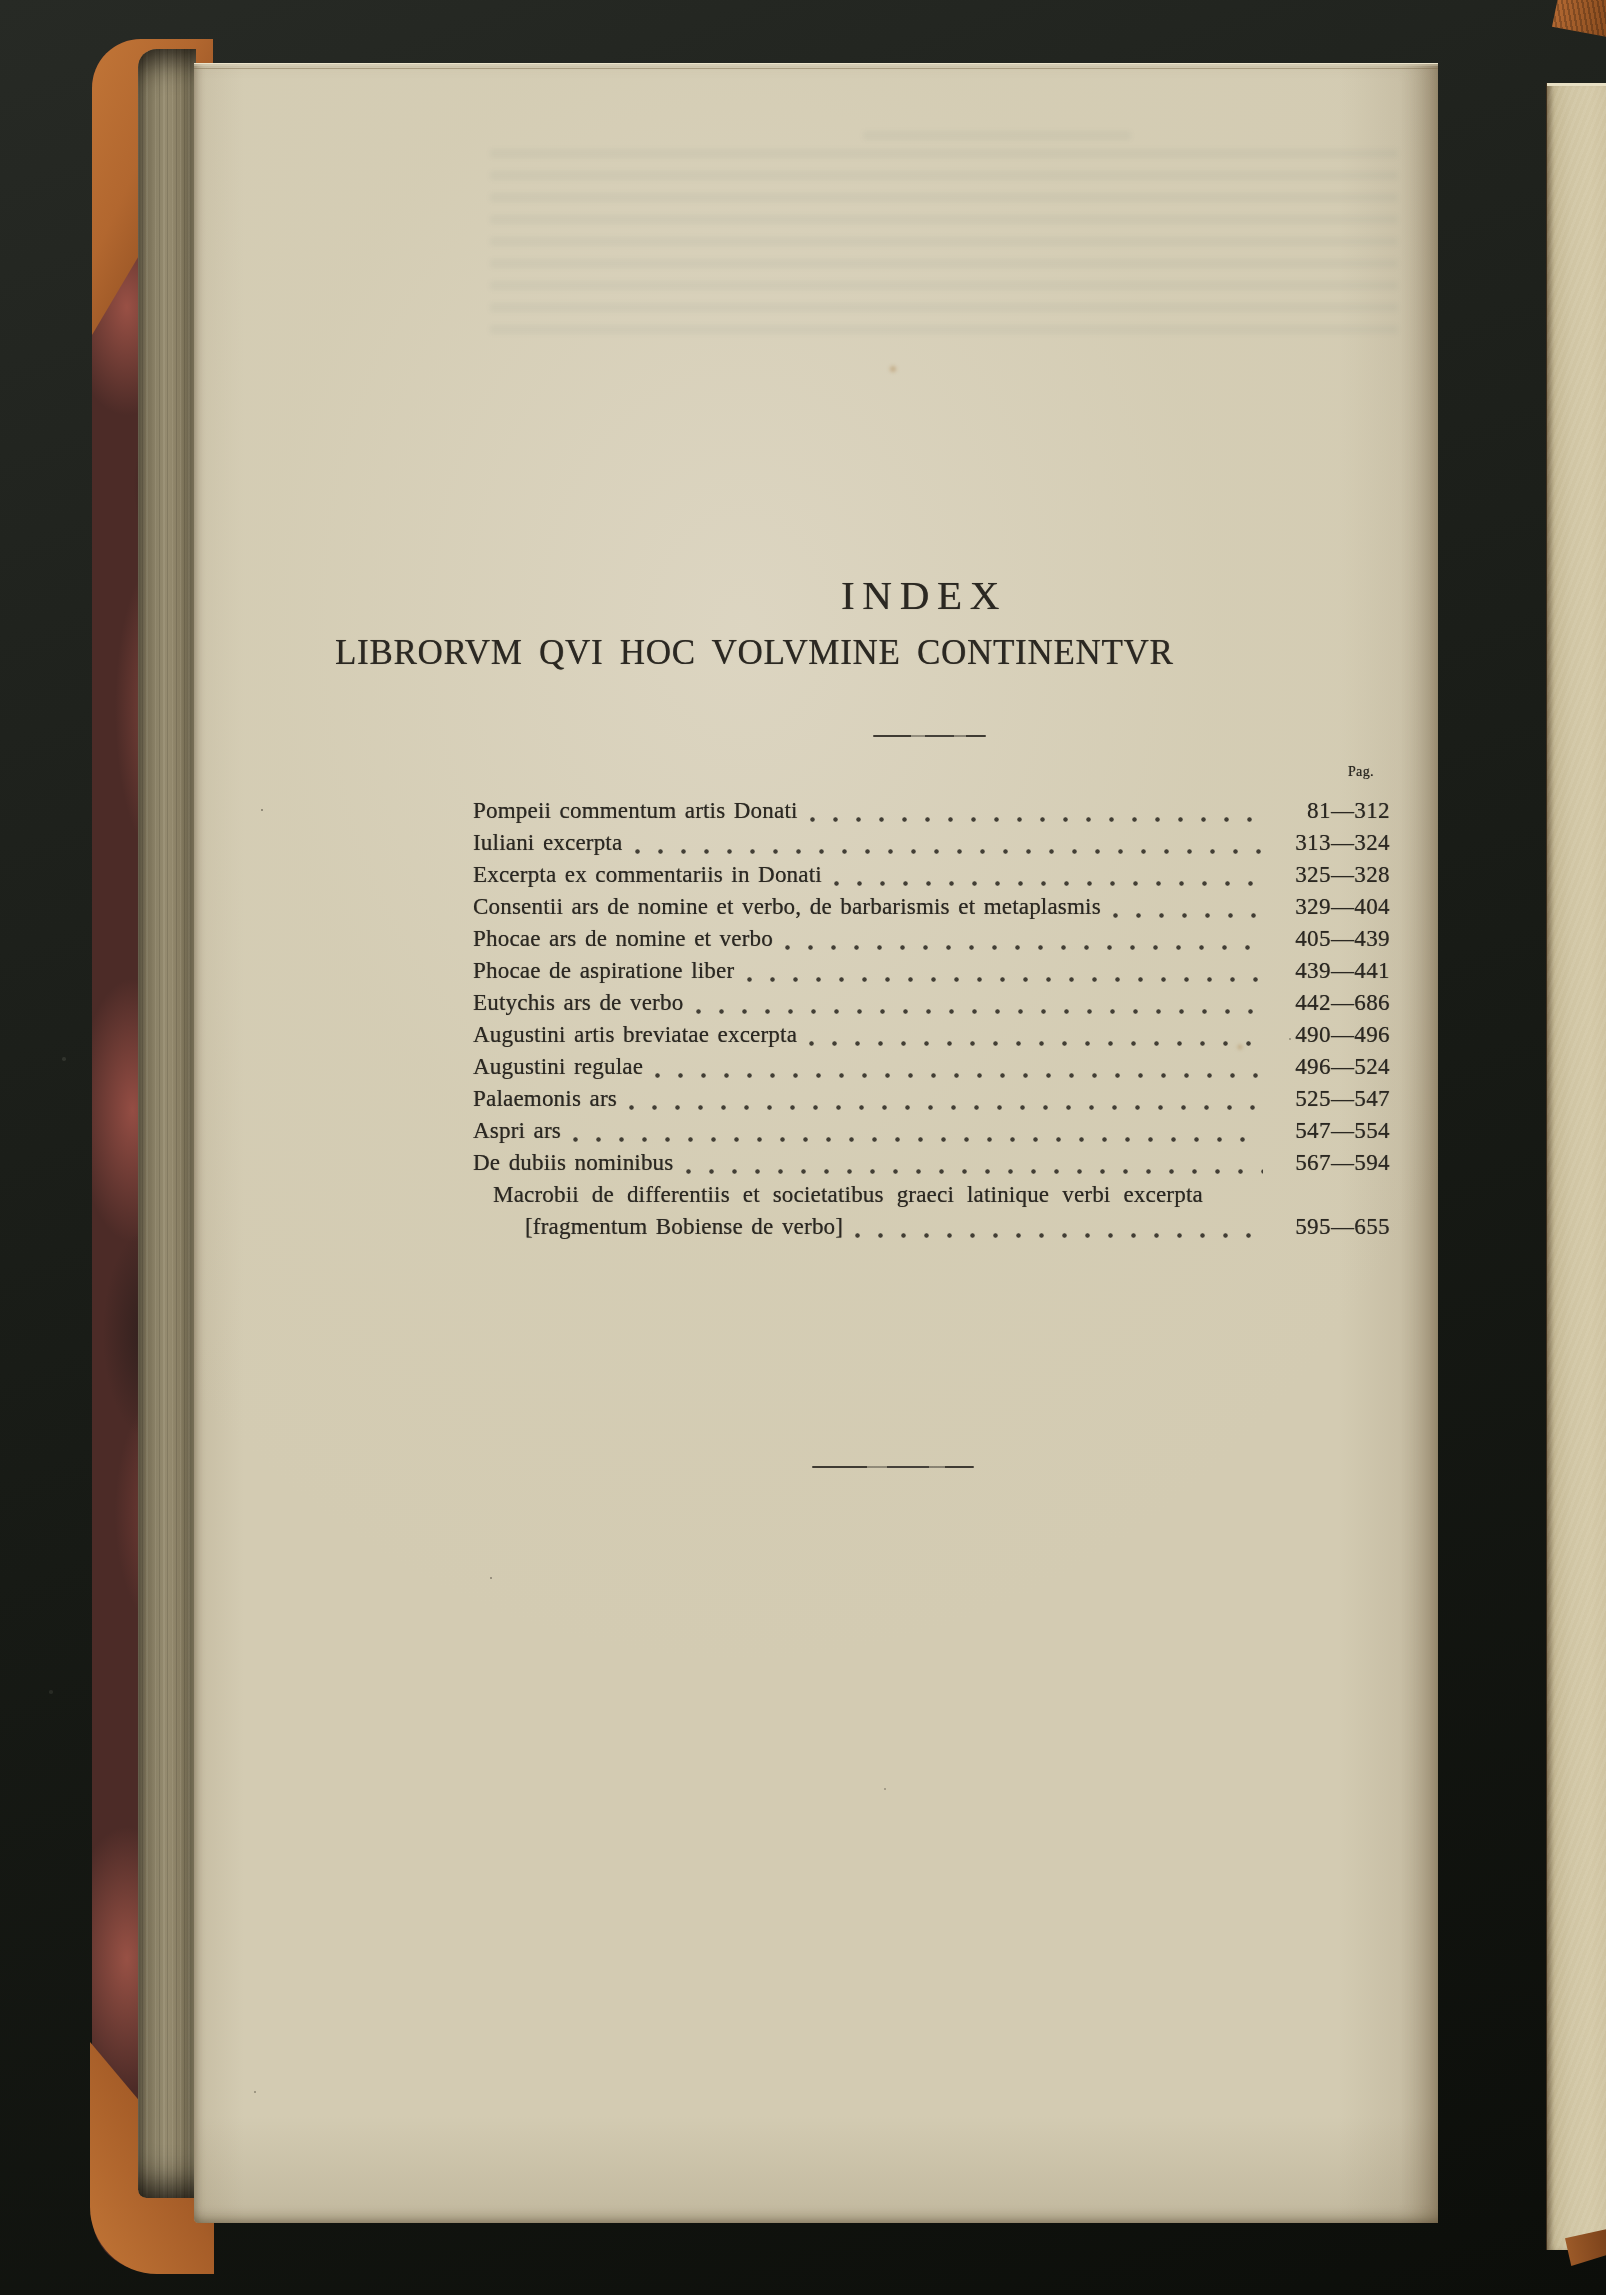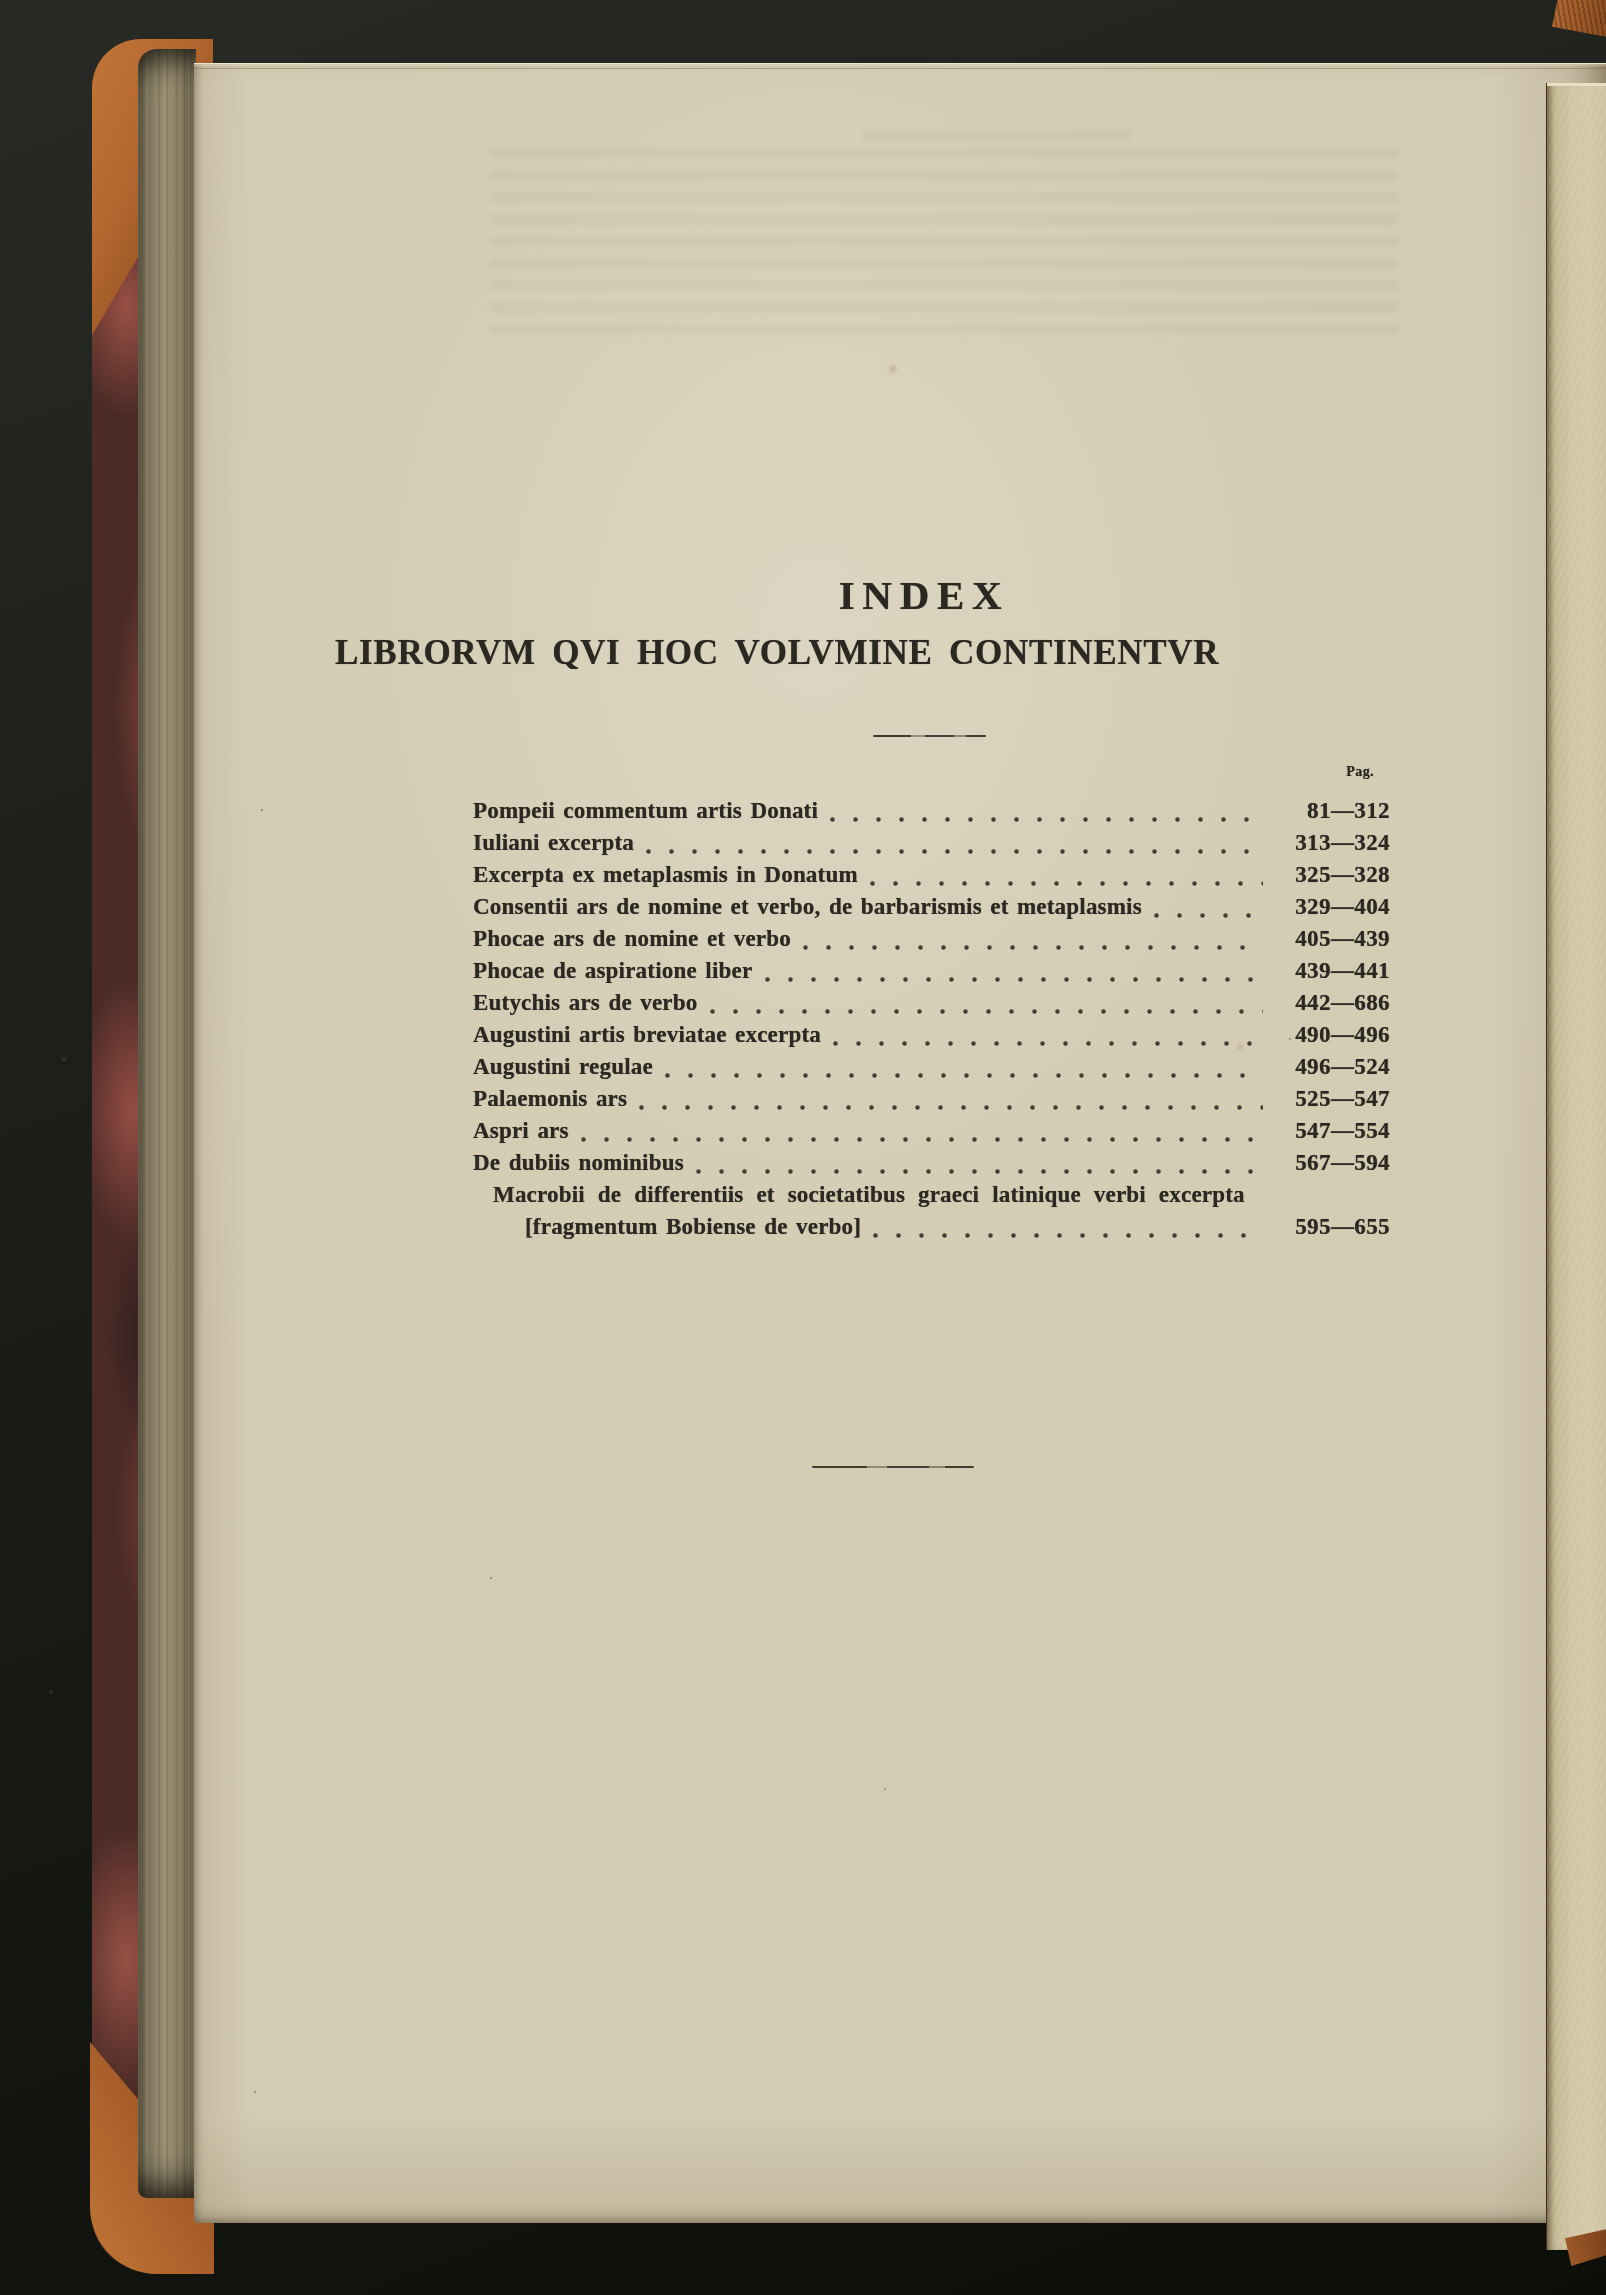--- a/index.html
+++ b/index.html
@@ -33,30 +33,30 @@
     clip-path:polygon(0 0,55% 35%,100% 64%,100% 100%,0 100%);
     background:linear-gradient(62deg,#bf7335 5%,#a65d28 55%,#7c431c 95%);}
   
   #fore-edge{left:138px;top:49px;width:58px;height:2149px;border-radius:18.3px 0 0 8.4px;
     background:
      repeating-linear-gradient(90deg,rgba(236,228,205,.10) 0 1.4px,rgba(0,0,0,0) 1.4px 4.2px,
        rgba(22,17,10,.14) 4.2px 5px,rgba(0,0,0,0) 5px 8.4px),
      linear-gradient(90deg,#5f5845 0%,#7b7259 14%,#8d8469 34%,#968c70 52%,#877d62 72%,#6f674f 90%,#8a8166 100%);
     box-shadow:inset 0 32px 30px -22.5px rgba(14,11,7,.85),inset 0 -39px 34px -27px rgba(14,11,7,.85);}
   
-  #page{left:194px;top:63px;width:1412px;height:2160px;border-radius:2.1px 0 0 4.2px;
+  #page{left:194px;top:63px;width:1244px;height:2160px;border-radius:2.1px 0 0 4.2px;
     background:
      radial-gradient(1056px 1338px at 44% 26%,rgba(222,215,196,.85) 0%,rgba(214,207,183,.45) 45%,rgba(0,0,0,0) 78%),
      linear-gradient(90deg,rgba(118,98,66,.14) 0%,rgba(0,0,0,0) 4%),
      linear-gradient(270deg,rgba(96,76,46,.30) 0%,rgba(96,76,46,.10) 3%,rgba(0,0,0,0) 8%),
      linear-gradient(0deg,rgba(100,84,52,.16) 0%,rgba(0,0,0,0) 5%),
      #d3cbb2;
     box-shadow:inset 7px 0 10px -5.6px rgba(80,65,40,.45),
                inset 0 -10px 12.7px -7.7px rgba(80,65,40,.55),
-               inset -21px 0 27px -14px rgba(92,72,44,.40);font-weight:bold;}
+               inset -21px 0 27px -14px rgba(92,72,44,.40);}
   #page::before{content:"";position:absolute;left:0;top:0;right:0;height:8.4px;
     background:linear-gradient(180deg,#ece5cc 0 1.4px,rgba(236,229,204,.30) 1.4px 3.5px,
       rgba(0,0,0,0) 3.5px 5px,rgba(122,104,72,.55) 5.6px 6.3px,rgba(0,0,0,0) 6.3px);}
   
   .ghost{filter:blur(2.1px);opacity:.5;
     background:repeating-linear-gradient(180deg,rgba(116,131,122,.15) 0 9.2px,rgba(0,0,0,0) 9.2px 22px);}
   #ghost-head{left:669px;top:68px;width:268px;height:18.3px;}
   #ghost-block{left:296px;top:86px;width:908px;height:192px;}
   
   #page-specks{left:67px;top:746px;width:2.1px;height:2.1px;border-radius:50%;
@@ -135,21 +135,21 @@
     <span class="t">Pompeii commentum artis Donati</span>
     <span class="leader"></span>
     <span class="p">81—312</span>
   </div>
         <div class="toc-row ink">
     <span class="t">Iuliani excerpta</span>
     <span class="leader"></span>
     <span class="p">313—324</span>
   </div>
         <div class="toc-row ink">
-    <span class="t">Excerpta ex metaplasmis in Donatum</span>
+    <span class="t">Excerpta ex commentariis in Donati</span>
     <span class="leader"></span>
     <span class="p">325—328</span>
   </div>
         <div class="toc-row ink">
     <span class="t">Consentii ars de nomine et verbo, de barbarismis et metaplasmis</span>
     <span class="leader"></span>
     <span class="p">329—404</span>
   </div>
         <div class="toc-row ink">
     <span class="t">Phocae ars de nomine et verbo</span>

